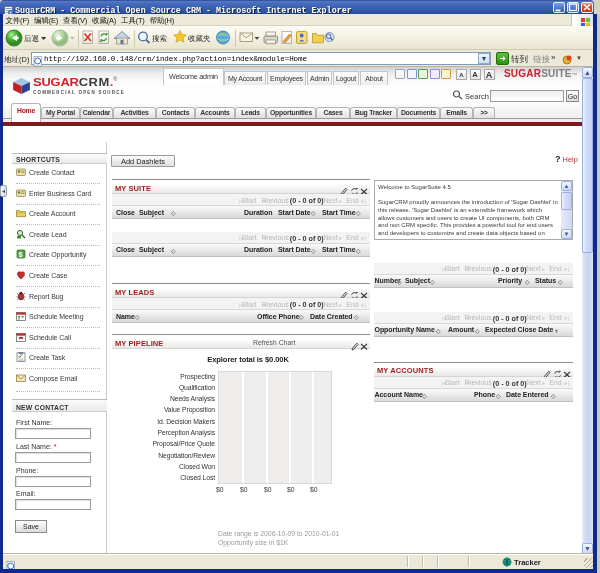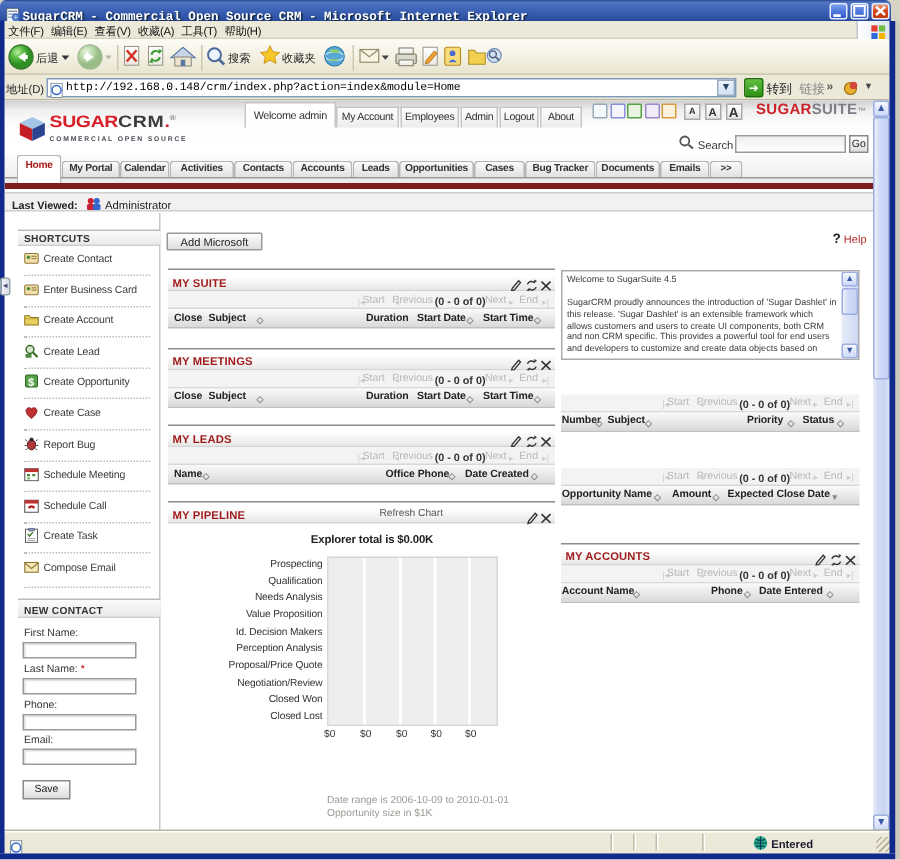--- a/index.html
+++ b/index.html
@@ -231,30 +231,20 @@
   <div class="abs mtab" style="left:192px;width:40px;">Accounts</div>
   <div class="abs mtab" style="left:232px;width:31px;">Leads</div>
   <div class="abs mtab" style="left:263px;width:50px;">Opportunities</div>
   <div class="abs mtab" style="left:313px;width:34px;">Cases</div>
   <div class="abs mtab" style="left:347px;width:47px;">Bug Tracker</div>
   <div class="abs mtab" style="left:394px;width:43px;">Documents</div>
   <div class="abs mtab" style="left:437px;width:33px;">Emails</div>
   <div class="abs mtab" style="left:470px;width:22px;font-size:6.5px;">&gt;&gt;</div>
   <div class="abs" id="tabline"></div>
   <div class="abs" id="maroon"></div>
-  <div class="abs" id="lastbar">
-      <b style="position:absolute;left:5px;top:3px;font-size:7.2px;">Last Viewed:</b>
-      <span style="position:absolute;left:54px;top:2px;"><svg width="11" height="10" viewBox="0 0 11 10">
-          <circle cx="3.5" cy="3" r="2" fill="#c23"></circle>
-          <rect x="1" y="5" width="5" height="4" rx="1" fill="#c23"></rect>
-          <circle cx="7.5" cy="3" r="2" fill="#36c"></circle>
-          <rect x="5" y="5" width="5" height="4" rx="1" fill="#36c"></rect>
-        </svg></span>
-      <span style="position:absolute;left:67px;top:2.5px;font-size:7.5px;">Administrator</span>
-    </div>
   <div class="abs" id="sidebar">
     <div class="abs" style="left:9px;top:11px;width:95px;height:10px;background:linear-gradient(180deg,#fbfbfb,#e9e9e9);border-top:1px solid #bbb;"></div>
     <div class="abs" style="left:13px;top:13.5px;font-size:6.8px;font-weight:bold;color:#333;letter-spacing:0.2px;">SHORTCUTS</div>
     <div class="abs" style="left:9px;top:21px;width:95px;border-top:1px solid #ccc;"></div>
     <div class="sitem" style="top:25px;"><span class="ic" id="ic1"><svg width="10" height="10" viewBox="0 0 10 10">
             <rect x="0.5" y="2" width="9" height="6.5" rx="0.8" fill="#f0e0a8" stroke="#907840" stroke-width="0.7"></rect>
             <circle cx="3" cy="4.5" r="1.2" fill="#4a8a3a"></circle>
             <rect x="5" y="3.5" width="3.5" height="0.8" fill="#a08850"></rect>
             <rect x="5" y="5" width="3.5" height="0.8" fill="#a08850"></rect>
           </svg></span>Create Contact</div>
@@ -326,21 +316,21 @@
     <div class="finput" style="top:286px;"></div>
     <div class="flabel" style="top:301px;">Last Name: <span style="color:#c00;">*</span></div>
     <div class="finput" style="top:310px;"></div>
     <div class="flabel" style="top:325px;">Phone:</div>
     <div class="finput" style="top:334px;"></div>
     <div class="flabel" style="top:348px;">Email:</div>
     <div class="finput" style="top:357px;"></div>
     <div class="abs" id="savebtn" style="top:378px;">Save</div>
   </div>
 
-  <div class="abs" style="left:108px;top:88px;width:64px;height:12px;background:linear-gradient(180deg,#fdfdfd,#dedede);border:1px solid #9a9a9a;border-radius:1px;font-size:7.4px;text-align:center;line-height:11px;color:#222;">Add Microsoft</div>
+  <div class="abs" style="left:108px;top:88px;width:64px;height:12px;background:linear-gradient(180deg,#fdfdfd,#dedede);border:1px solid #9a9a9a;border-radius:1px;font-size:7.4px;text-align:center;line-height:11px;color:#222;">Add Dashlets</div>
   <div class="abs" style="left:552px;top:87px;font-size:7.4px;color:#b03030;"><b style="color:#222;font-size:9px;">?</b> Help</div>
 
   <div class="dash" style="left:109px;top:112px;width:258px;">
     <div class="dhead">
         <span class="dtitle">MY SUITE</span>
         <span class="dicons" id="di1"><svg width="8" height="9" viewBox="0 0 8 9" style="margin-right:1.5px;">
             <path d="M1 8 L1.5 6.2 L5.8 1.2 L7 2.4 L2.8 7.4 L1 8z" fill="none" stroke="#333" stroke-width="0.9"></path>
           </svg><svg width="9" height="9" viewBox="0 0 9 9" style="margin-right:1.5px;">
             <path d="M1.6 3.6 a2.8 2.8 0 0 1 4.8 -1" fill="none" stroke="#333" stroke-width="1"></path>
             <path d="M7.4 5.4 a2.8 2.8 0 0 1 -4.8 1" fill="none" stroke="#333" stroke-width="1"></path>
@@ -366,33 +356,20 @@
         <span style="left:27px;">Subject</span>
         <span class="sort" style="left:59px;top:3px;">◇</span>
         <span style="left:132px;">Duration</span>
         <span style="left:166px;">Start Date</span>
         <span class="sort" style="left:199px;top:3px;">◇</span>
         <span style="left:210px;">Start Time</span>
         <span class="sort" style="left:244px;top:3px;">◇</span>
       </div>
   </div>
   <div class="dash" style="left:109px;top:164.5px;width:258px;">
-    <div class="dhead">
-        <span class="dtitle">MY MEETINGS</span>
-        <span class="dicons" id="di2"><svg width="8" height="9" viewBox="0 0 8 9" style="margin-right:1.5px;">
-            <path d="M1 8 L1.5 6.2 L5.8 1.2 L7 2.4 L2.8 7.4 L1 8z" fill="none" stroke="#333" stroke-width="0.9"></path>
-          </svg><svg width="9" height="9" viewBox="0 0 9 9" style="margin-right:1.5px;">
-            <path d="M1.6 3.6 a2.8 2.8 0 0 1 4.8 -1" fill="none" stroke="#333" stroke-width="1"></path>
-            <path d="M7.4 5.4 a2.8 2.8 0 0 1 -4.8 1" fill="none" stroke="#333" stroke-width="1"></path>
-            <path d="M6 0.4 l2 0.9 -1.6 1.3z" fill="#333"></path>
-            <path d="M3 8.6 l-2 -0.9 1.6 -1.3z" fill="#333"></path>
-          </svg><svg width="8" height="9" viewBox="0 0 8 9">
-            <path d="M1 1.8 L7 7.5 M7 1.8 L1 7.5" stroke="#333" stroke-width="1.1"></path>
-          </svg></span>
-      </div>
     <div class="pag">
         <i class="pgi" style="right:127px;">|◂</i>
         <i style="right:113.5px;">Start</i>
         <i class="pgi" style="right:104px;">◂</i>
         <i style="right:81.3px;">Previous</i>
         <b style="right:46.3px;">(0 - 0 of 0)</b>
         <i style="right:32.3px;">Next</i>
         <i class="pgi" style="right:27.7px;">▸</i>
         <i style="right:11.3px;">End</i>
         <i class="pgi" style="right:4px;">▸|</i>
@@ -571,20 +548,20 @@
 <div class="abs" style="left:468px;top:556px;width:1px;height:11px;background:#c0bca8;box-shadow:1px 0 0 #fff;"></div>
 <div class="abs" style="left:468px;top:556px;width:1px;height:11px;background:#c0bca8;box-shadow:1px 0 0 #fff;"></div>
 <div class="abs" style="left:584px;top:558px;width:10px;height:10px;background:repeating-linear-gradient(135deg,#ece9d8 0 2px,#b8b4a0 2px 3px);"></div>
 <div class="abs" style="left:6px;top:557px;width:10px;height:10px;"><svg width="10" height="10" viewBox="0 0 10 10">
       <rect x="1" y="0.5" width="7.5" height="9" fill="#fff" stroke="#789" stroke-width="0.6"></rect>
       <circle cx="4.7" cy="5" r="3" fill="none" stroke="#36c" stroke-width="1"></circle>
     </svg></div>
 <div class="abs" style="left:502px;top:556.5px;font-size:7.5px;color:#1a1a2e;"><svg width="10" height="10" viewBox="0 0 10 10" style="vertical-align:-2px;">
       <circle cx="5" cy="5" r="4.5" fill="#2a8"></circle>
       <path d="M1 5 h8 M5 0.5 v9 M2 2.5 q3 1.5 6 0 M2 7.5 q3 -1.5 6 0" stroke="#135" stroke-width="0.7" fill="none"></path>
-    </svg> <b>Entered</b></div>
+    </svg> <b>Tracker</b></div>
 
 <div class="abs" id="lborder"></div>
 <div class="abs" style="left:0;top:185px;width:7px;height:12px;background:linear-gradient(90deg,#f4f4f8,#d8d8e4);border:1px solid #9aa;border-radius:2px;font-size:5px;color:#447;text-align:center;line-height:11px;z-index:5;">◄</div>
 <div class="abs" id="rborder"></div>
 <div class="abs" id="bborder"></div>
 <div class="abs" id="rstrip"></div>
 <div class="abs" id="rstrip2"></div>
 
 </body></html>

